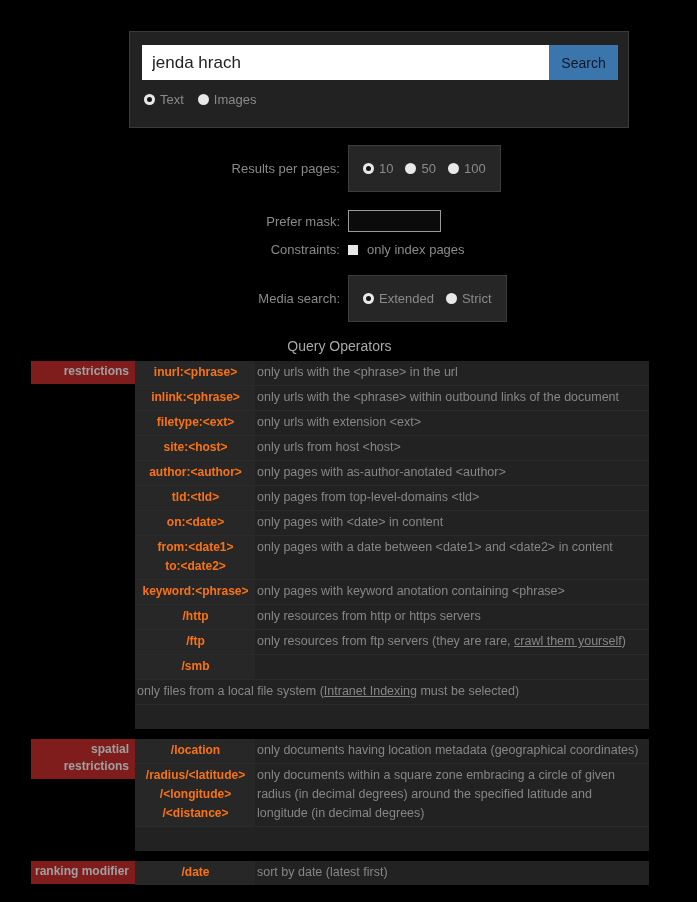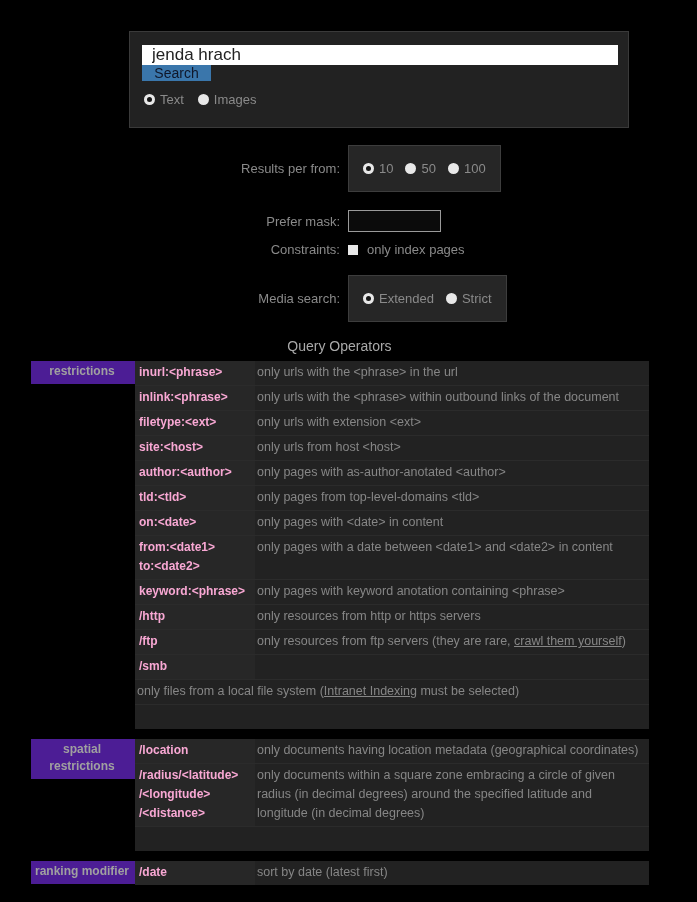--- a/index.html
+++ b/index.html
@@ -22,21 +22,20 @@
     left: 129px; top: 31px;
     width: 500px; height: 97px;
     background: #222222;
     border: 1px solid #3a3a3a;
   }
   .search-row {
     position: absolute;
     left: 12px; top: 13px;
     width: 476px; height: 35px;
     display: flex;
-    flex-direction: column;
   }
   .search-input {
     flex: 1 1 auto;
     height: 35px;
     background: #ffffff;
     border: none;
     outline: none;
     font-family: "Liberation Sans", sans-serif;
     font-size: 17px;
     color: #222222;
@@ -154,48 +153,48 @@
     left: 31px; top: 361px;
     width: 618px;
   }
   .sect {
     display: flex;
     align-items: flex-start;
   }
   .sect-label {
     width: 104px;
     flex: none;
-    background: #4c1d95;
+    background: #7f1d1d;
     color: #a0a0a0;
     font-size: 12px;
     font-weight: bold;
-    text-align: center;
+    text-align: right;
     padding: 2px 6px 4px 4px;
     line-height: 17px;
     align-self: flex-start;
   }
   .sect-body {
     flex: 1 1 auto;
     background: #222222;
     min-height: 10px;
   }
   .op-row {
     display: flex;
     align-items: flex-start;
     border-bottom: 1px solid #2b2b2b;
   }
   .op-row:last-child { border-bottom: none; }
   .op-key {
     width: 120px;
     flex: none;
-    text-align: left;
+    text-align: center;
     padding: 2px 3px 3px 4px;
     font-size: 12px;
     font-weight: bold;
-    color: #f9a8d4;
+    color: #f97316;
     line-height: 19px;
     white-space: pre-line;
     background: #272727;
   }
   .op-desc {
     flex: 1 1 auto;
     padding: 2px 8px 3px 2px;
     font-size: 12.5px;
     color: #868686;
     line-height: 19px;
@@ -226,21 +225,21 @@
       <span class="radio-opt">
         <span class="radio"></span>
         <span class="opt-label">Images</span>
       </span>
     </div>
   </div>
 
   <div class="options">
 
     <div class="opt-row">
-      <div class="opt-name">Results per from:</div>
+      <div class="opt-name">Results per pages:</div>
       <div class="opt-ctrl">
         <div class="group-box rpp">
           <span class="radio-opt">
             <span class="radio checked"></span>
             <span class="opt-label">10</span>
           </span>
           <span class="radio-opt">
             <span class="radio"></span>
             <span class="opt-label">50</span>
           </span>

